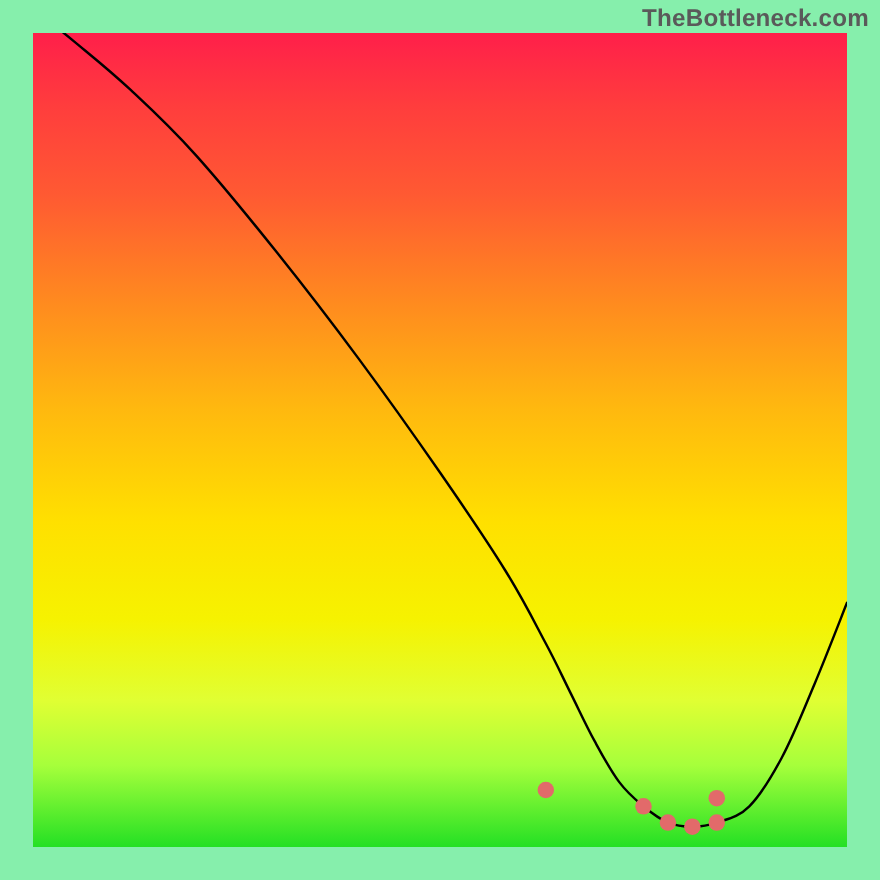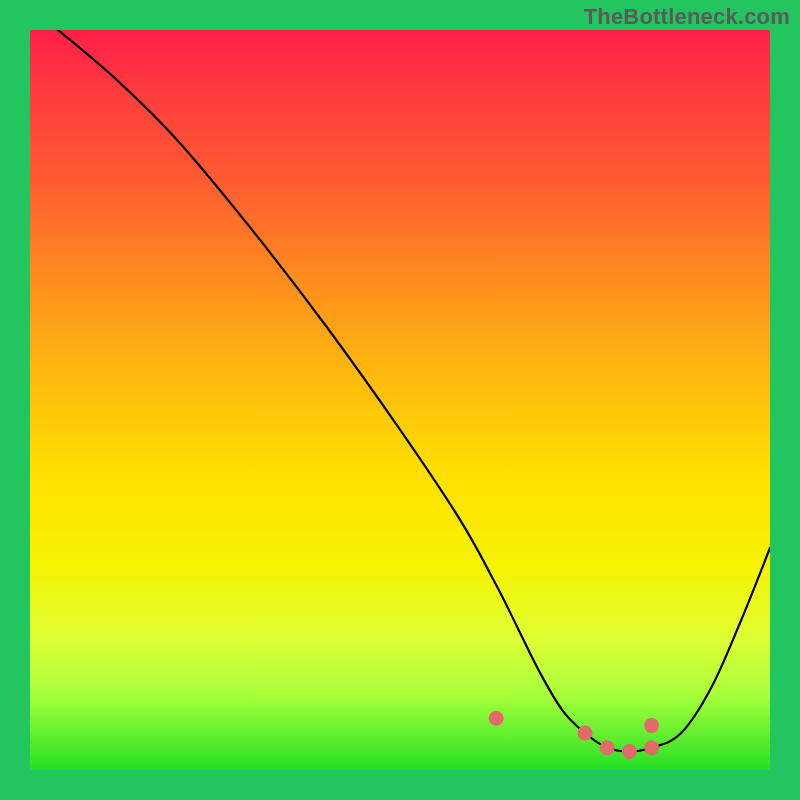--- a/index.html
+++ b/index.html
@@ -8,21 +8,21 @@
     width: 800px;
     height: 800px;
     background: #000;
     overflow: hidden;
     font-family: Arial, Helvetica, sans-serif;
   }
   .frame {
     position: relative;
     width: 800px;
     height: 800px;
-    background: #22c55e;
+    background: #86efac;
   }
   .watermark {
     position: absolute;
     top: 4px;
     right: 10px;
     color: #5a5a5a;
     font-size: 22px;
     font-weight: 600;
     letter-spacing: 0.2px;
     z-index: 10;

